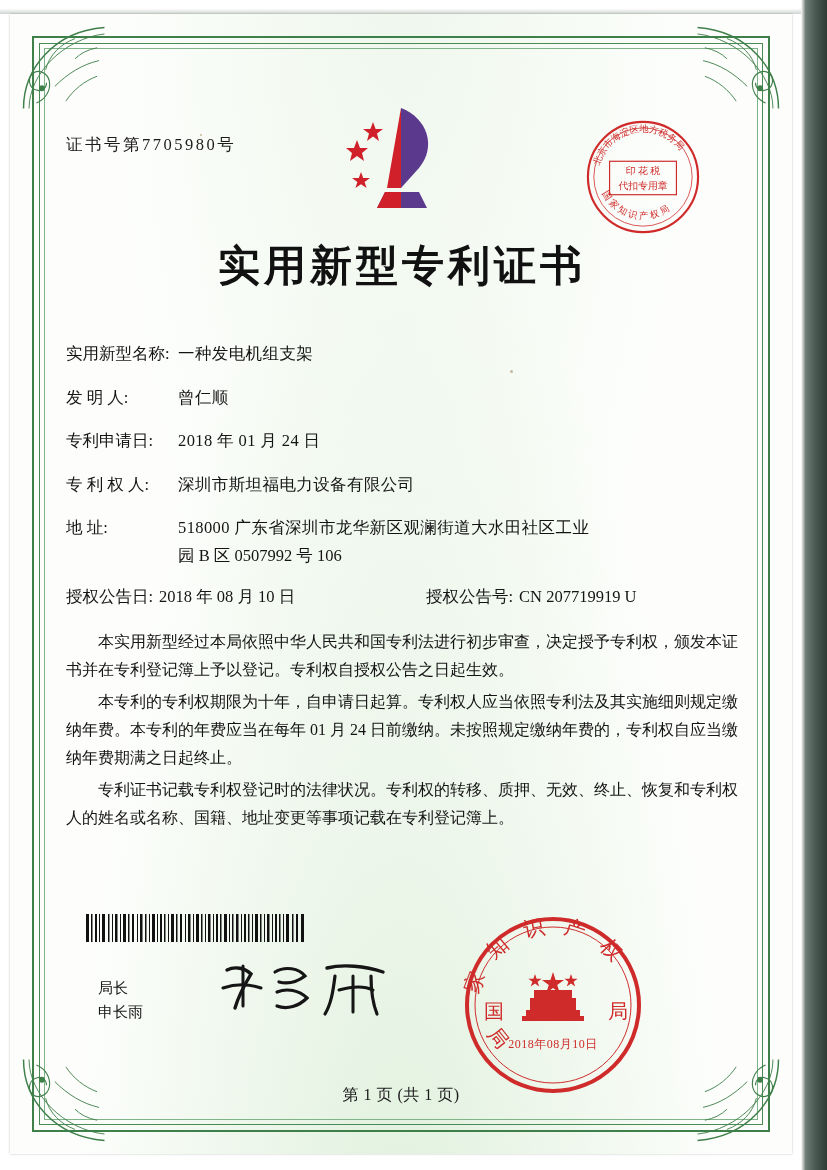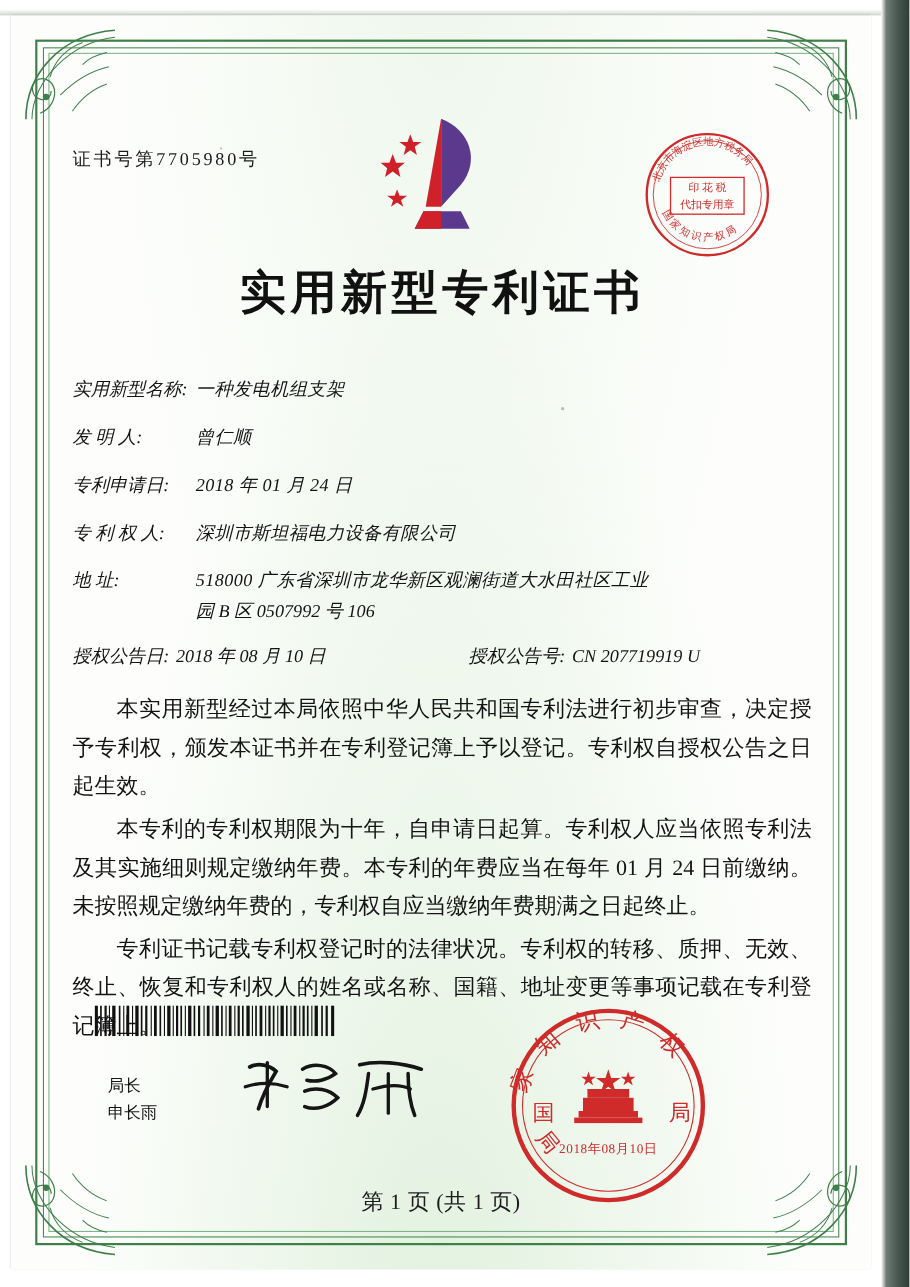--- a/index.html
+++ b/index.html
@@ -114,21 +114,20 @@
     font-size: 42px;
     letter-spacing: 4px;
     color: #111111;
     margin-top: 82px;
   }
   .fields {
     margin-top: 52px;
     font-size: 16.5px;
     color: #141414;
     line-height: 1;
-    font-style: italic;
   }
   .field-row {
     display: flex;
     align-items: baseline;
     margin-bottom: 27px;
   }
   .field-label {
     width: 112px;
     flex: 0 0 112px;
     letter-spacing: 0px;
@@ -154,21 +153,21 @@
     align-items: baseline;
     margin-bottom: 10px;
   }
   .two-col .left { width: 360px; flex: 0 0 360px; display: flex; }
   .two-col .right { flex: 1; display: flex; }
   .two-col .lbl { white-space: nowrap; }
   .two-col .val { margin-left: 6px; }
 
   .paragraphs {
     margin-top: 22px;
-    font-size: 20px;
+    font-size: 16px;
     color: #141414;
     line-height: 1.75;
     text-align: justify;
   }
   .paragraphs p {
     margin: 0 0 4px 0;
     text-indent: 2em;
   }
 
   .barcode {
@@ -193,21 +192,21 @@
     width: 190px;
     height: 70px;
     color: #111;
   }
   .footer {
     position: absolute;
     bottom: 48px;
     left: 0;
     width: 100%;
     text-align: center;
-    font-size: 20px;
+    font-size: 16px;
     color: #1b1b1b;
     letter-spacing: 0.5px;
   }
   
   .stamp-tax {
     position: absolute;
     top: 104px;
     right: 90px;
     width: 118px;
     height: 118px;

